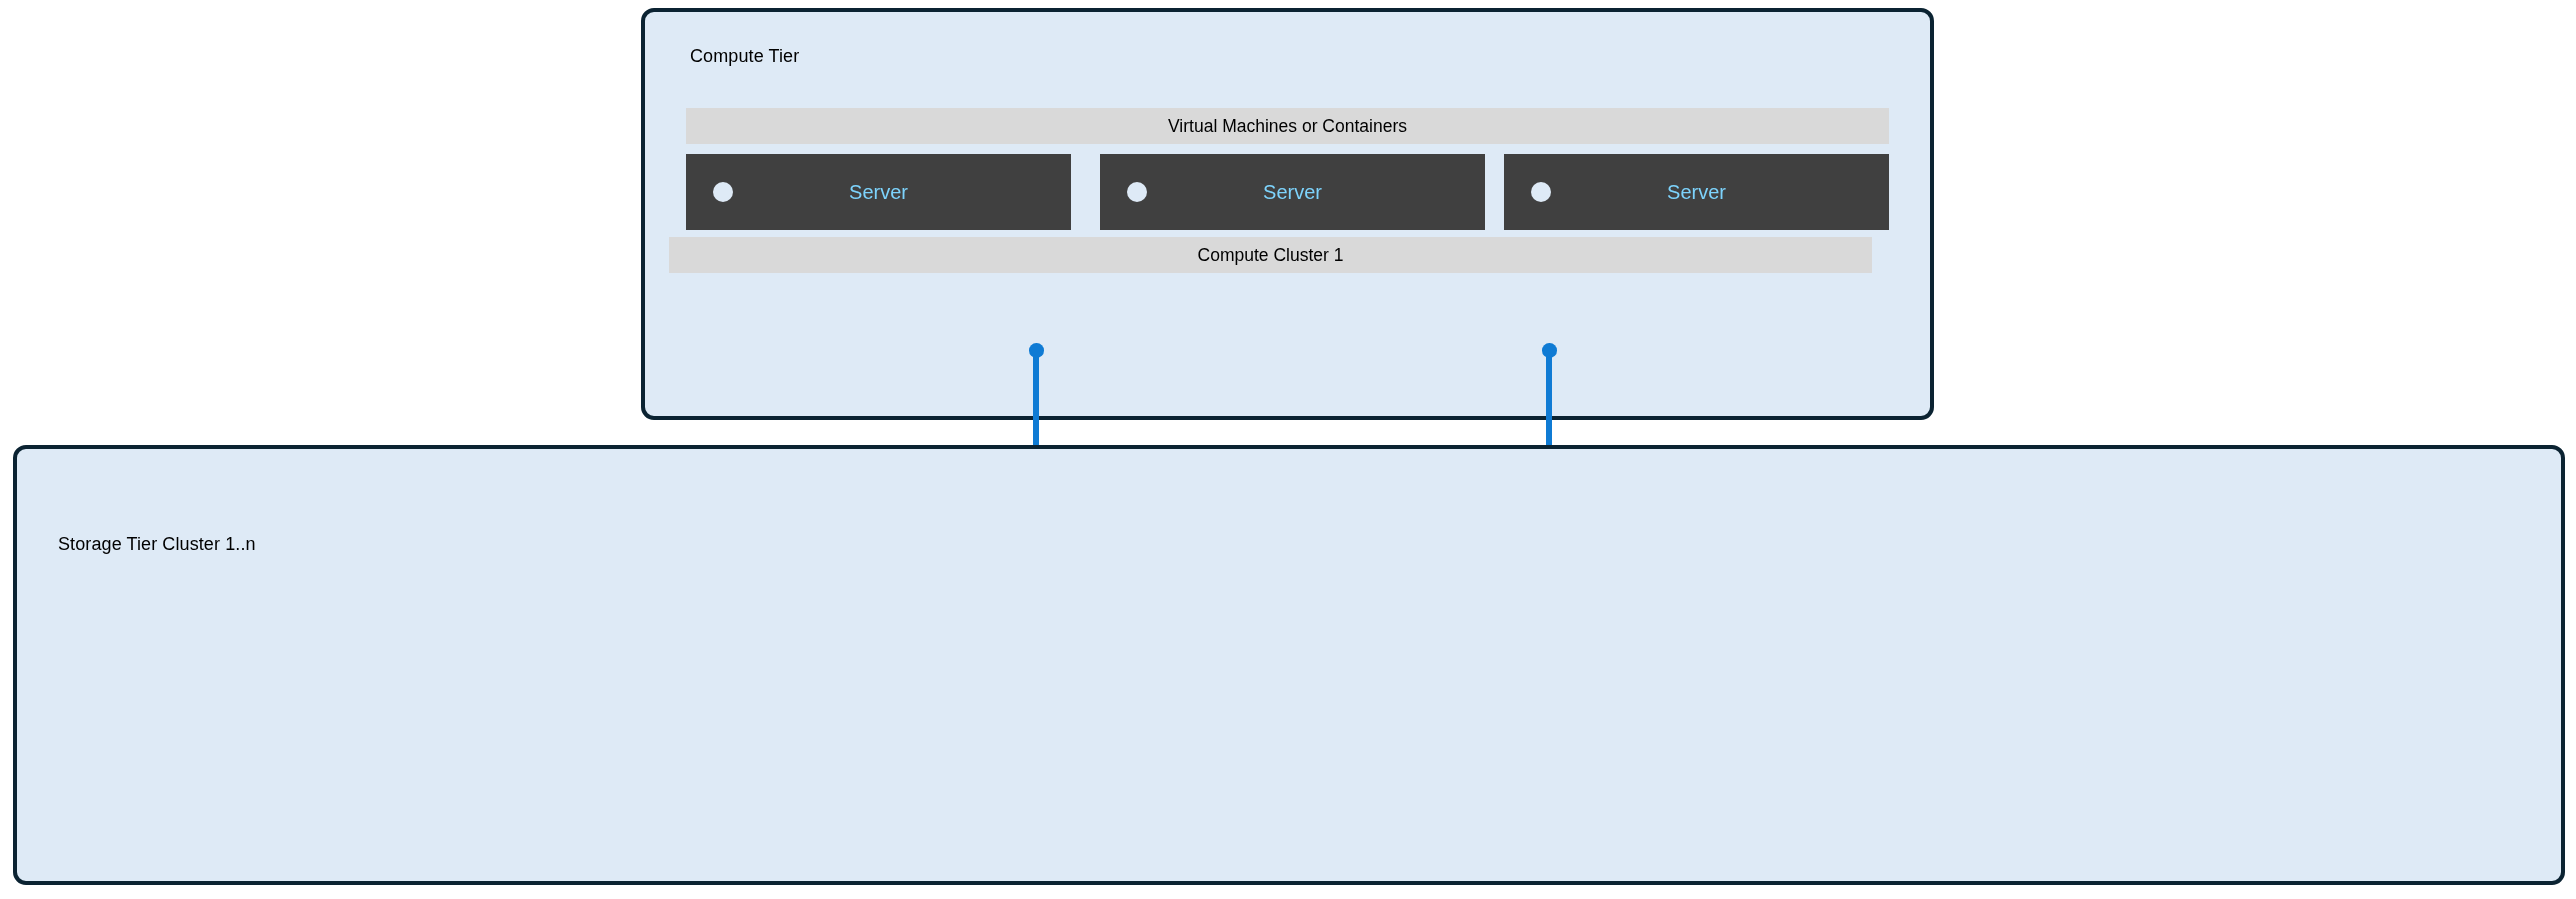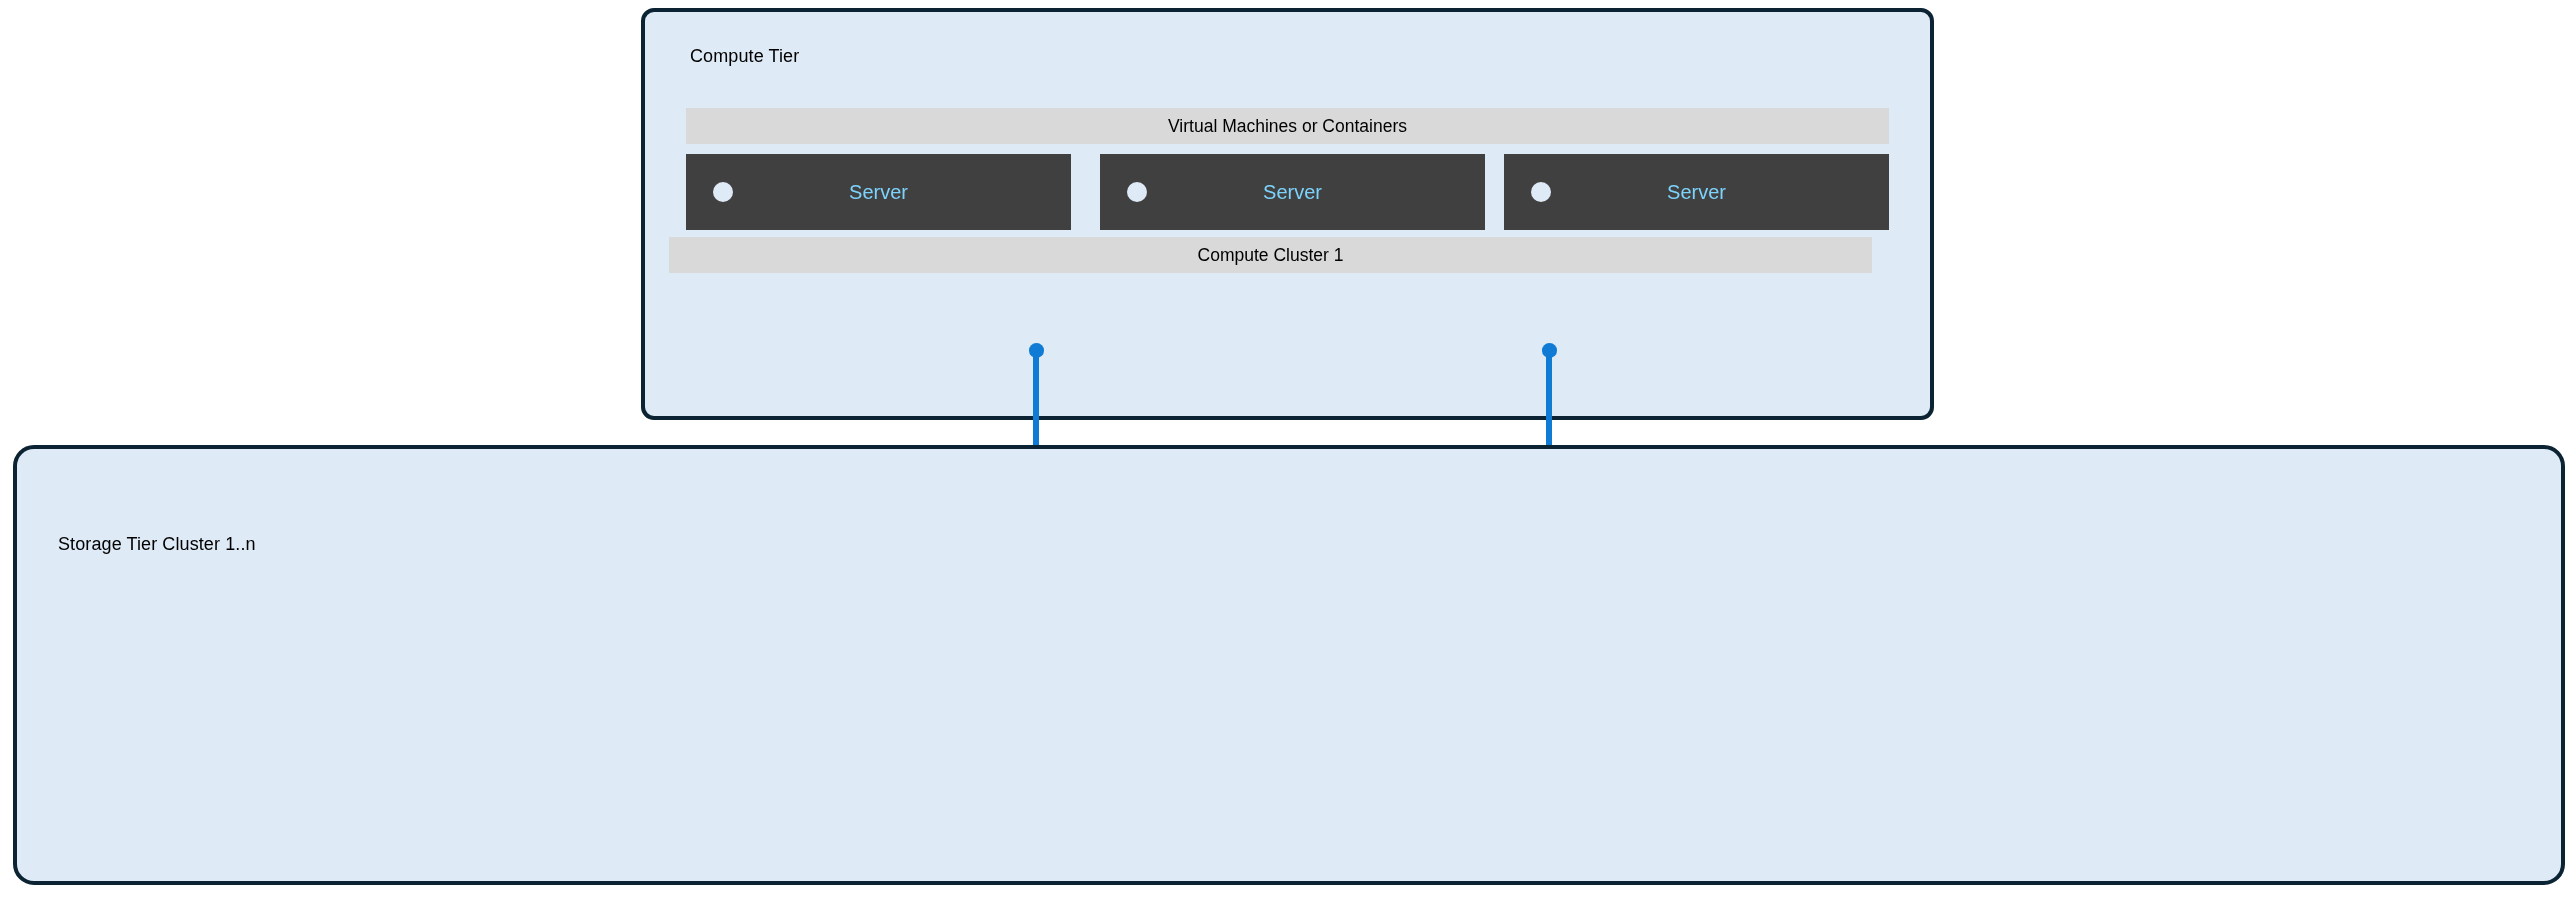--- a/index.html
+++ b/index.html
@@ -32,21 +32,20 @@
     left: 641px;
     top: 8.2px;
     width: 1293px;
     height: 412px;
   }
   #storage-tier {
     left: 13px;
     top: 445px;
     width: 2552px;
     height: 440px;
-    border-radius: 21px;
   }
 
   .tier-title {
     position: absolute;
     font-size: 18px;
     color: #000000;
     font-weight: 400;
     white-space: nowrap;
     letter-spacing: 0.1px;
   }

